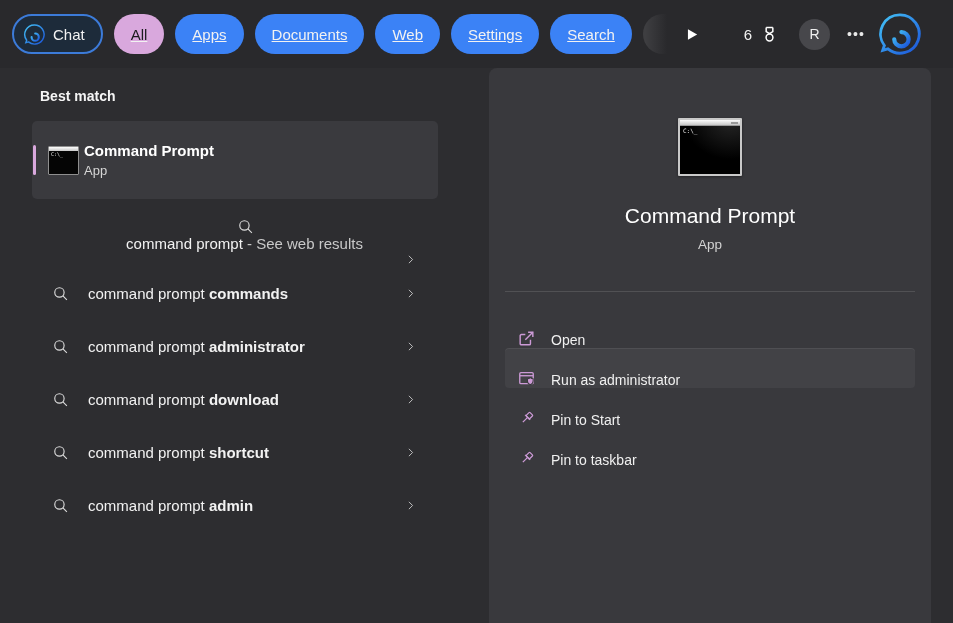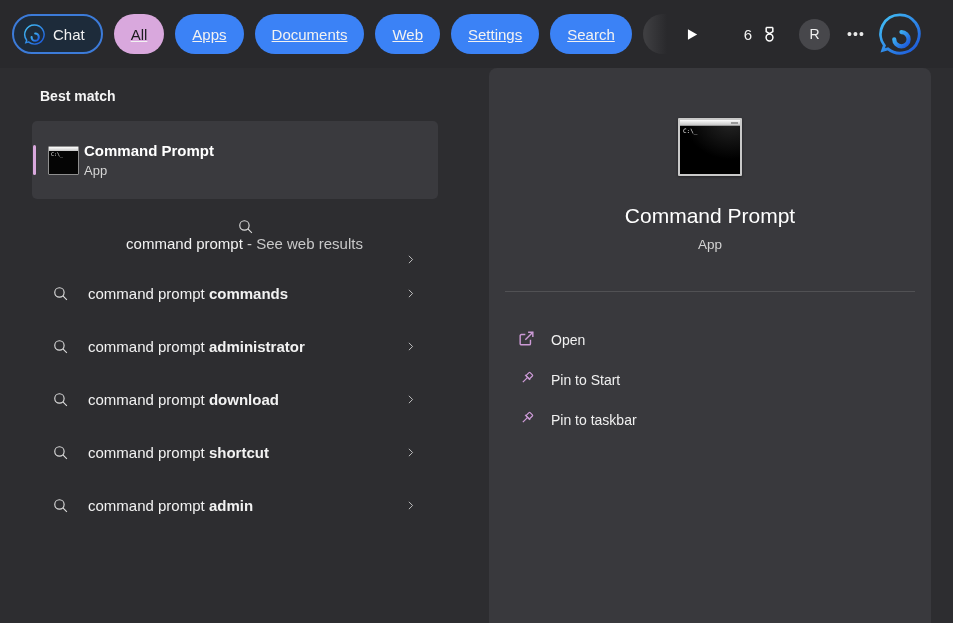--- a/index.html
+++ b/index.html
@@ -333,20 +333,26 @@
 
       <div class="actions">
 
           <div class="action-row">
             <svg class="action-icon">
               <use href="#open-icon"></use>
             </svg>
             <span class="action-label">Open</span>
           </div>
 
+          <div class="action-row highlighted">
+            <svg class="action-icon">
+              <use href="#run-admin-icon"></use>
+            </svg>
+            <span class="action-label">Run as administrator</span>
+          </div>
 
 
           <div class="action-row">
             <svg class="action-icon">
               <use href="#pin-icon"></use>
             </svg>
             <span class="action-label">Pin to Start</span>
           </div>
 
           <div class="action-row">

